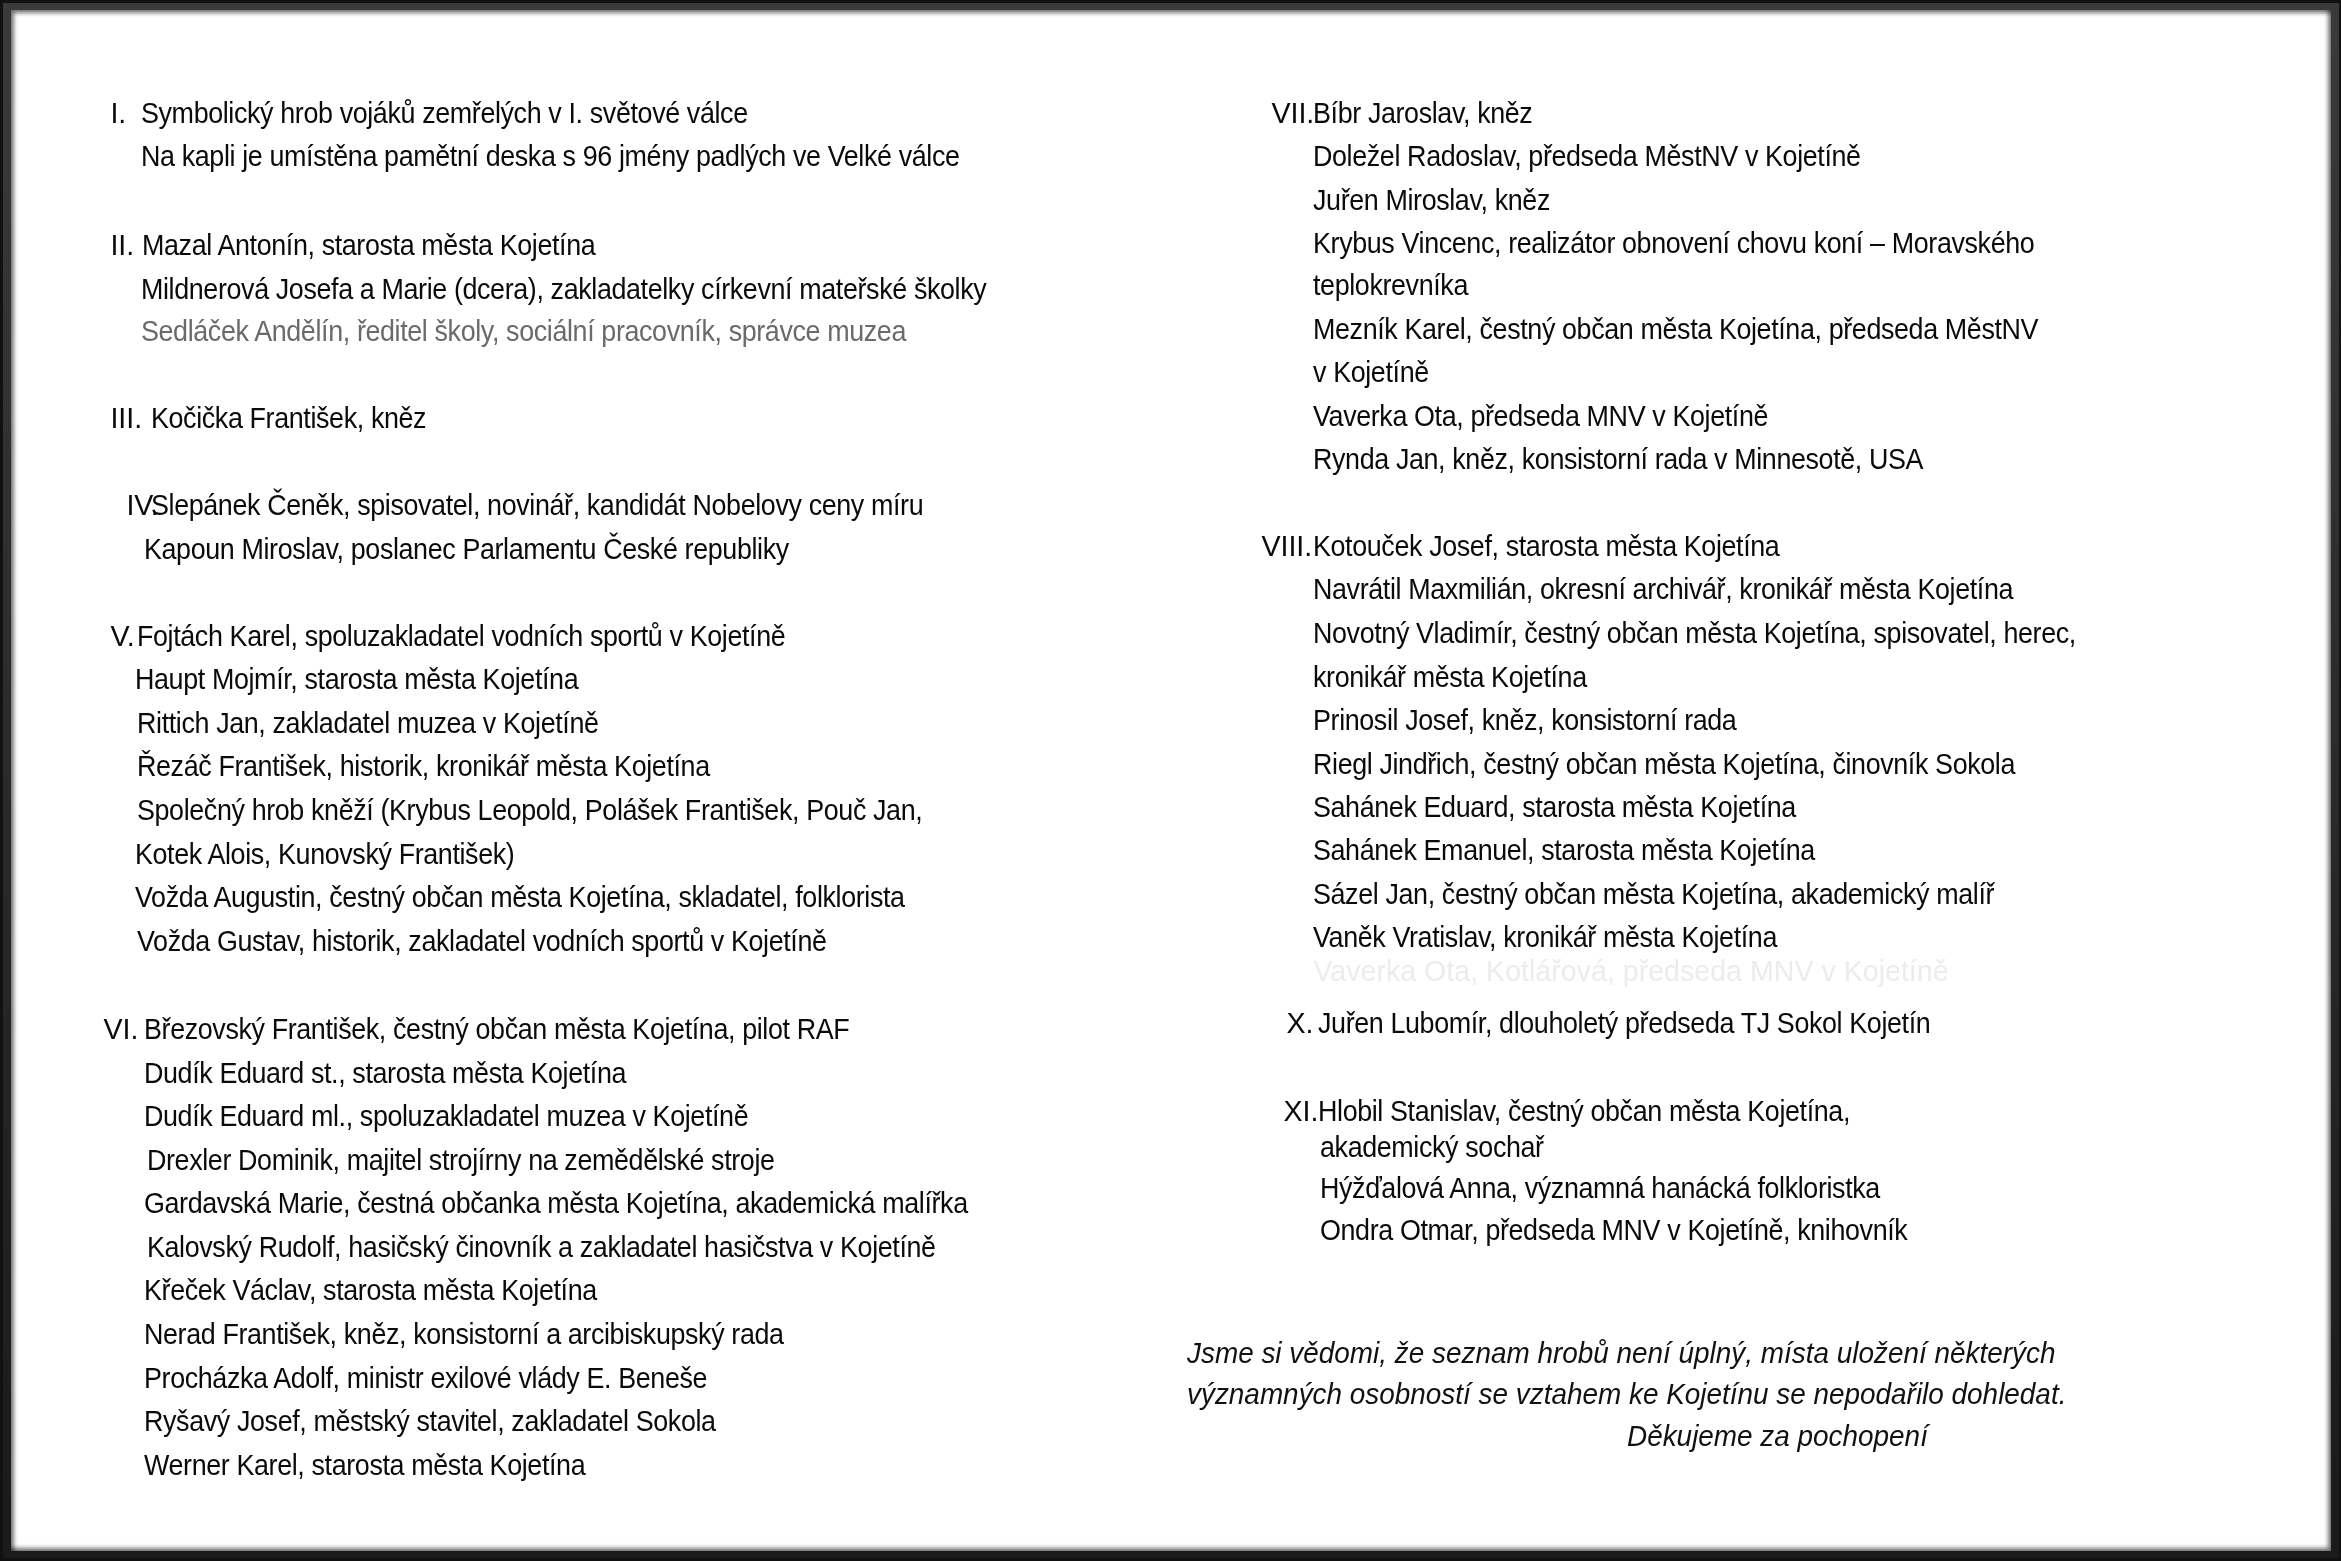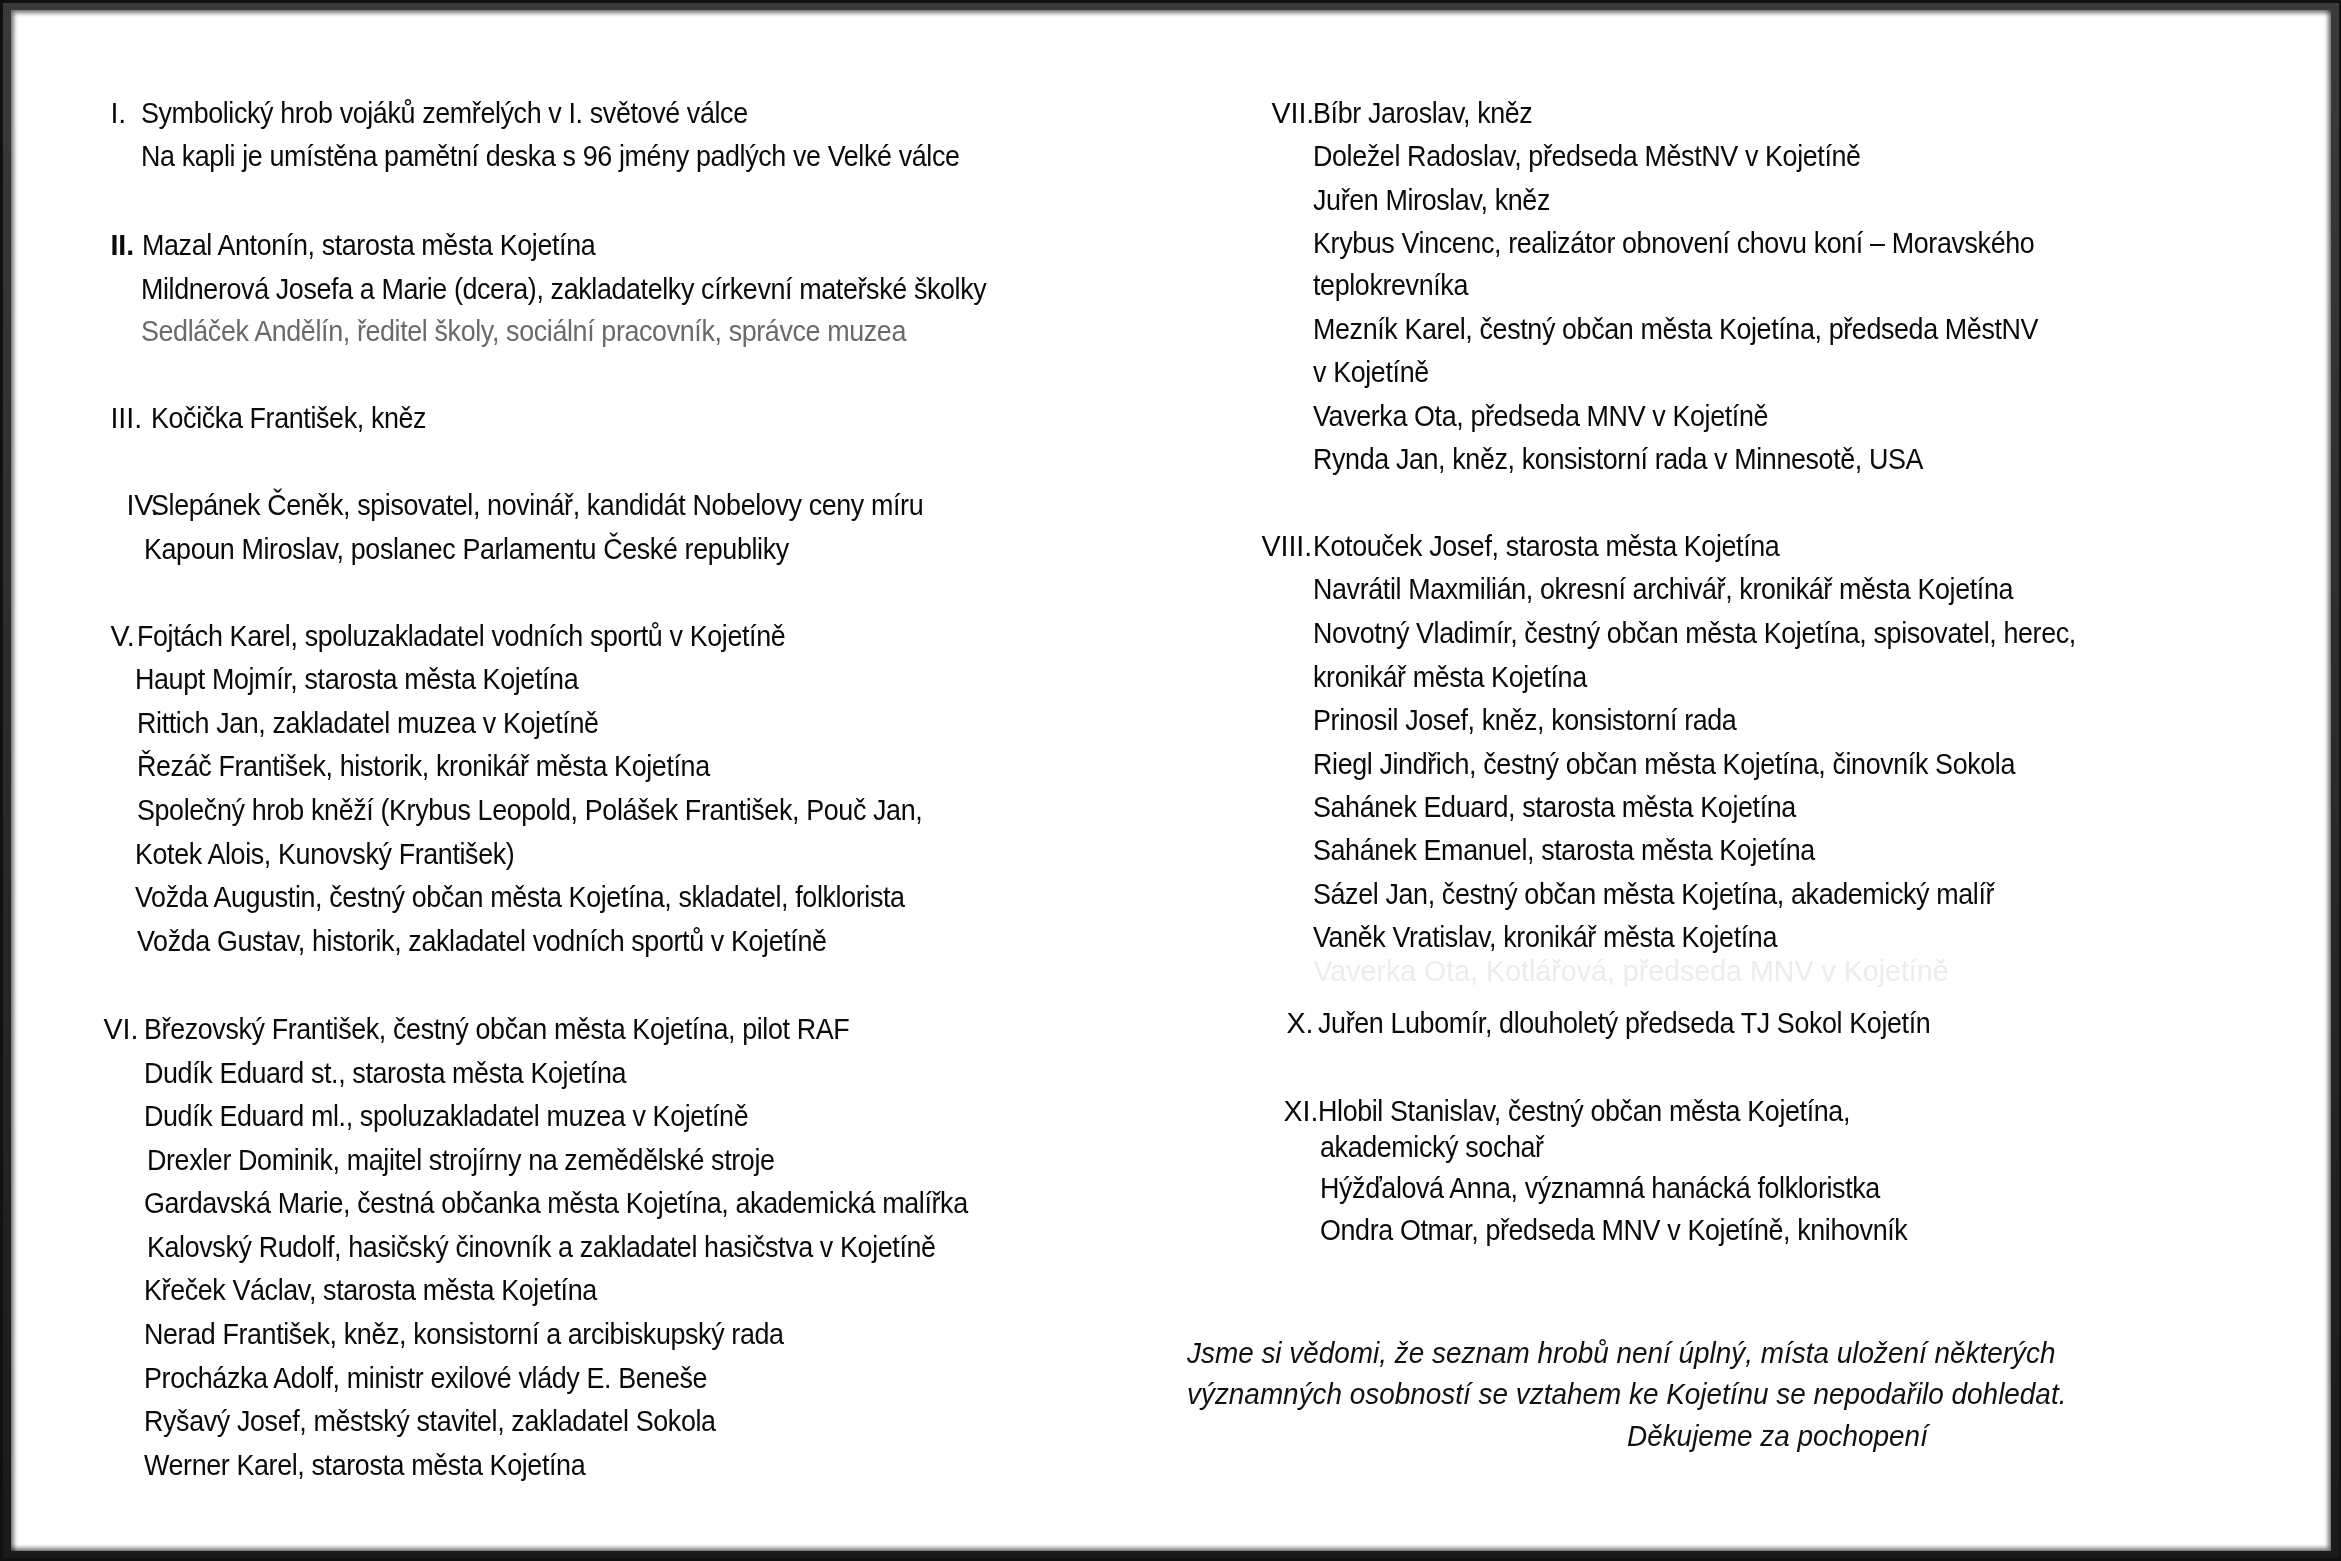--- a/index.html
+++ b/index.html
@@ -52,21 +52,21 @@
 
     <div class="col left">
 
       <div>
         <span class="num" style="left:99px; top:86px;">I.</span>
         <span class="line" style="left:130px; top:86px;">Symbolický hrob vojáků zemřelých v I. světové válce</span>
         <span class="line" style="left:130px; top:129px;">Na kapli je umístěna pamětní deska s 96 jmény padlých ve Velké válce</span>
       </div>
 
       <div>
-        <span class="num" style="left:99px; top:218px;font-weight:bold;">II.</span>
+        <span class="num" style="left:99px; top:218px;">II.</span>
         <span class="line" style="left:131px; top:218px;">Mazal Antonín, starosta města Kojetína</span>
         <span class="line" style="left:130px; top:262px;">Mildnerová Josefa a Marie (dcera), zakladatelky církevní mateřské školky</span>
         <span class="line faded" style="left:130px; top:304px;">Sedláček Andělín, ředitel školy, sociální pracovník, správce muzea</span>
       </div>
 
       <div>
         <span class="num" style="left:99px; top:391px;">III.</span>
         <span class="line" style="left:140px; top:391px;">Kočička František, kněz</span>
       </div>
 

